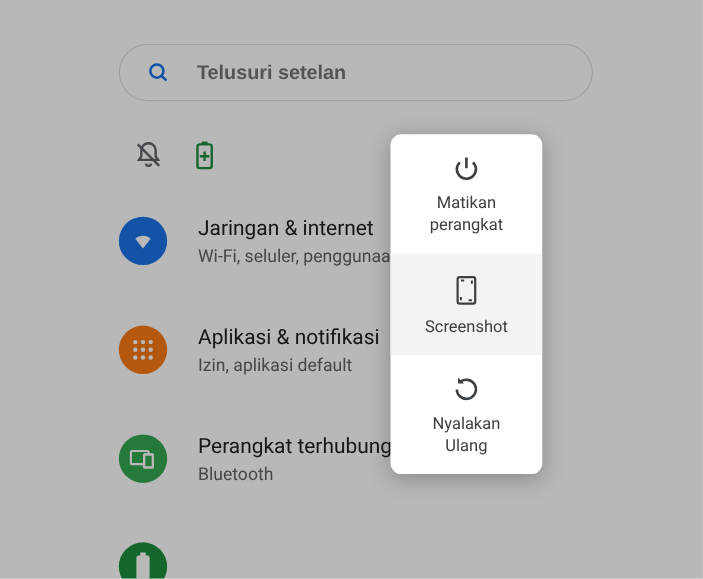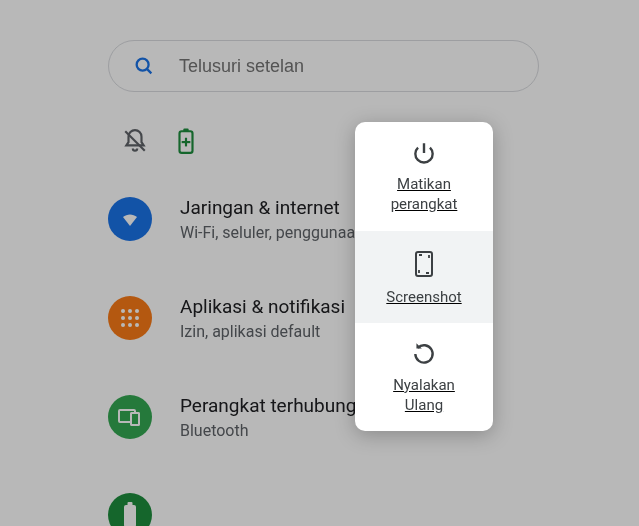--- a/index.html
+++ b/index.html
@@ -30,20 +30,21 @@
   gap: 24px;
   margin-bottom: 32px;
 }
 .search-bar input {
   border: none;
   outline: none;
   font-size: 18px;
   color: #701a75;
   background: transparent;
   flex: 1;
+  font-weight: bold;
 }
 .status-row {
   display: flex;
   gap: 30px;
   padding: 4px 14px 24px 14px;
 }
 .settings-list {
   display: flex;
   flex-direction: column;
   gap: 17px;
@@ -87,21 +88,20 @@
 .power-menu {
   position: absolute;
   top: 122px;
   right: 146px;
   width: 138px;
   background: #fff;
   border-radius: 10px;
   box-shadow: 0 4px 20px rgba(0,0,0,0.25);
   z-index: 10;
   overflow: hidden;
-  text-decoration: underline;
 }
 .power-item {
   display: flex;
   flex-direction: column;
   align-items: center;
   padding: 18px 12px 16px 12px;
   gap: 8px;
 }
 .power-item.active {
   background: #f1f3f4;

